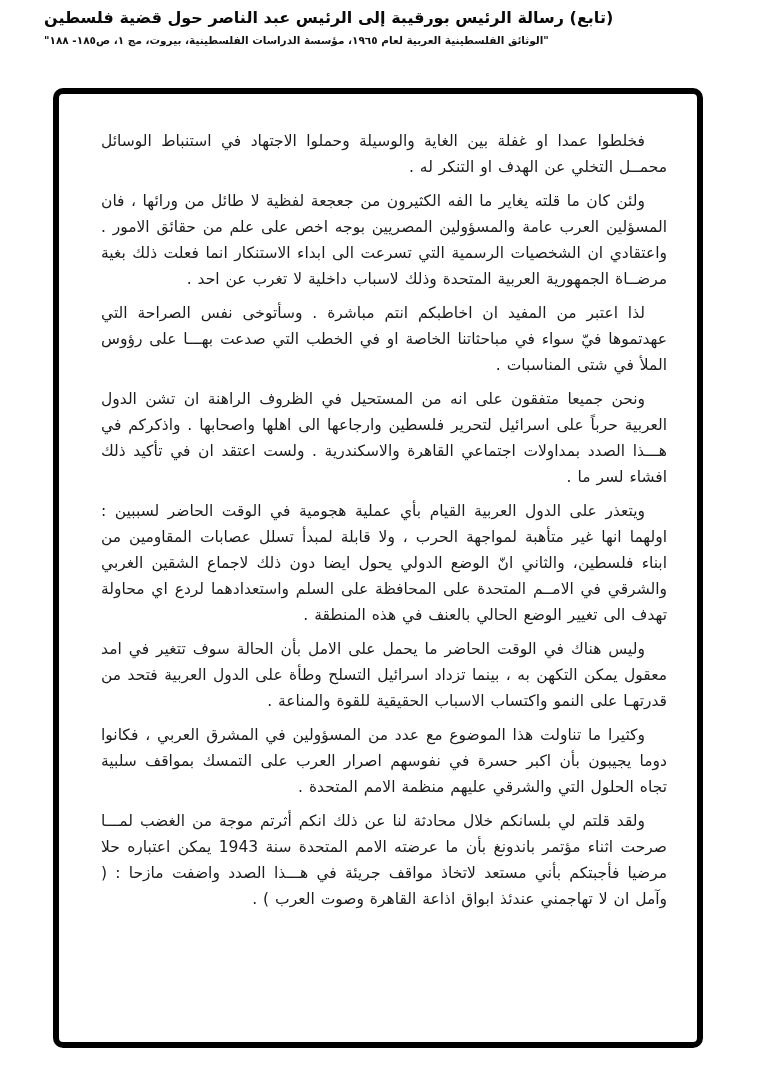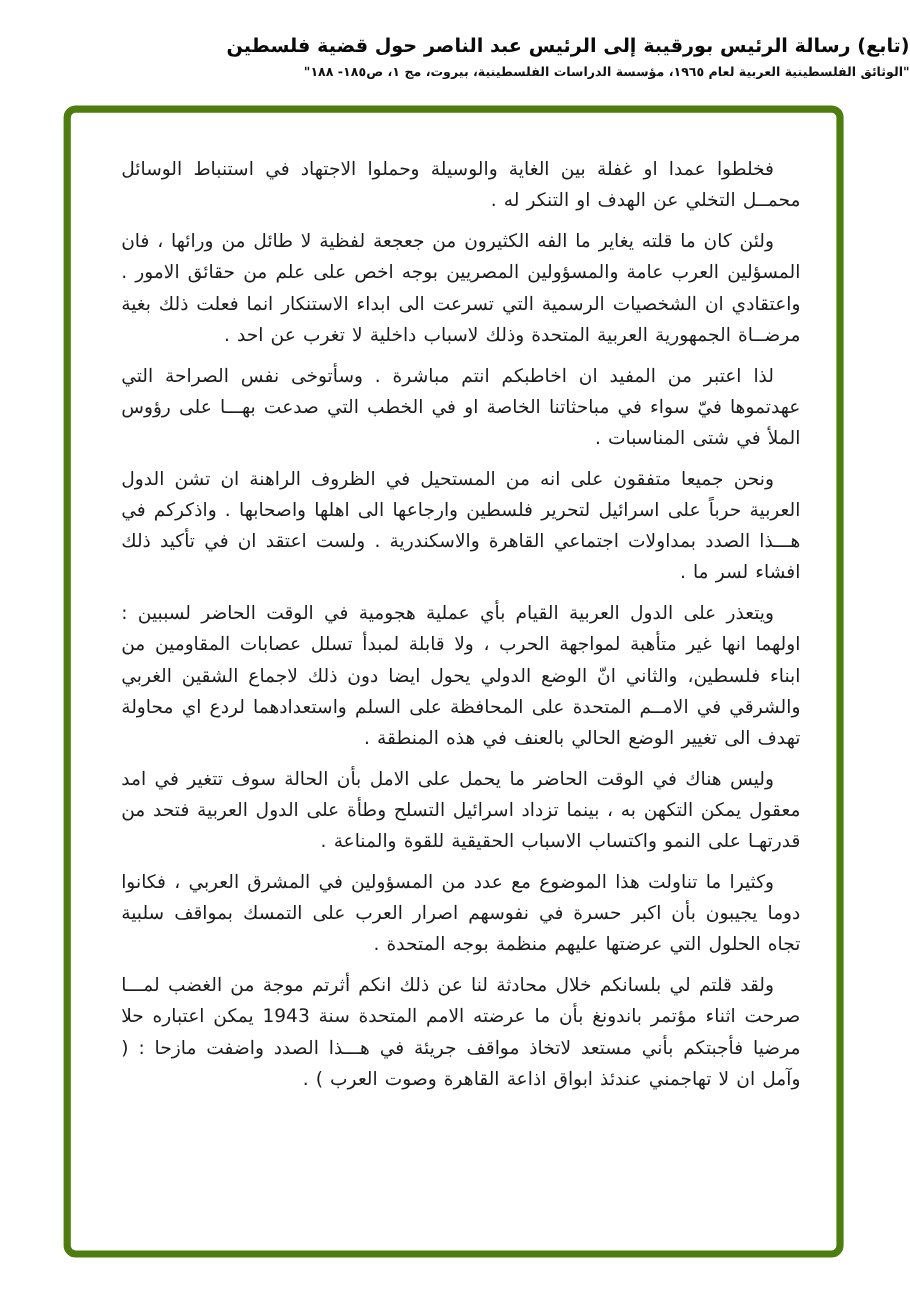--- a/index.html
+++ b/index.html
@@ -10,22 +10,22 @@
   .page {
     position: relative;
     width: 758px;
     height: 1078px;
     background: #ffffff;
     font-family: "DejaVu Sans", sans-serif;
     overflow: hidden;
   }
   .header {
     direction: rtl;
-    text-align: right;
-    padding-top: 28px;
+    text-align: left;
+    padding-top: 8px;
     margin-left: 44px;
   }
   .doc-title {
     font-size: 16px;
     font-weight: bold;
     color: #0a0a0a;
     letter-spacing: 0.2px;
   }
   .doc-source {
     margin-top: 7px;
@@ -33,21 +33,21 @@
     font-weight: bold;
     color: #111111;
   }
   .frame {
     position: absolute;
     left: 53px;
     top: 88px;
     width: 650px;
     height: 960px;
     box-sizing: border-box;
-    border: 6px solid #4d7c0f;
+    border: 6px solid #000000;
     border-radius: 10px;
     background: #ffffff;
   }
   .letter {
     direction: rtl;
     text-align: justify;
     padding: 34px 30px 0 42px;
     font-size: 15.5px;
     line-height: 26px;
     color: #1c1c1c;
@@ -69,18 +69,18 @@
   </div>
 
   <div class="frame">
     <div class="letter">
       <p>فخلطوا عمدا او غفلة بين الغاية والوسيلة وحملوا الاجتهاد في استنباط الوسائل محمــل التخلي عن الهدف او التنكر له .</p>
       <p>ولئن كان ما قلته يغاير ما الفه الكثيرون من جعجعة لفظية لا طائل من ورائها ، فان المسؤلين العرب عامة والمسؤولين المصريين بوجه اخص على علم من حقائق الامور . واعتقادي ان الشخصيات الرسمية التي تسرعت الى ابداء الاستنكار انما فعلت ذلك بغية مرضــاة الجمهورية العربية المتحدة وذلك لاسباب داخلية لا تغرب عن احد .</p>
       <p>لذا اعتبر من المفيد ان اخاطبكم انتم مباشرة . وسأتوخى نفس الصراحة التي عهدتموها فيّ سواء في مباحثاتنا الخاصة او في الخطب التي صدعت بهـــا على رؤوس الملأ في شتى المناسبات .</p>
       <p>ونحن جميعا متفقون على انه من المستحيل في الظروف الراهنة ان تشن الدول العربية حرباً على اسرائيل لتحرير فلسطين وارجاعها الى اهلها واصحابها . واذكركم في هـــذا الصدد بمداولات اجتماعي القاهرة والاسكندرية . ولست اعتقد ان في تأكيد ذلك افشاء لسر ما .</p>
       <p>ويتعذر على الدول العربية القيام بأي عملية هجومية في الوقت الحاضر لسببين : اولهما انها غير متأهبة لمواجهة الحرب ، ولا قابلة لمبدأ تسلل عصابات المقاومين من ابناء فلسطين، والثاني انّ الوضع الدولي يحول ايضا دون ذلك لاجماع الشقين الغربي والشرقي في الامــم المتحدة على المحافظة على السلم واستعدادهما لردع اي محاولة تهدف الى تغيير الوضع الحالي بالعنف في هذه المنطقة .</p>
       <p>وليس هناك في الوقت الحاضر ما يحمل على الامل بأن الحالة سوف تتغير في امد معقول يمكن التكهن به ، بينما تزداد اسرائيل التسلح وطأة على الدول العربية فتحد من قدرتهـا على النمو واكتساب الاسباب الحقيقية للقوة والمناعة .</p>
-      <p>وكثيرا ما تناولت هذا الموضوع مع عدد من المسؤولين في المشرق العربي ، فكانوا دوما يجيبون بأن اكبر حسرة في نفوسهم اصرار العرب على التمسك بمواقف سلبية تجاه الحلول التي عرضتها عليهم منظمة بوجه المتحدة .</p>
+      <p>وكثيرا ما تناولت هذا الموضوع مع عدد من المسؤولين في المشرق العربي ، فكانوا دوما يجيبون بأن اكبر حسرة في نفوسهم اصرار العرب على التمسك بمواقف سلبية تجاه الحلول التي والشرقي عليهم منظمة الامم المتحدة .</p>
       <p>ولقد قلتم لي بلسانكم خلال محادثة لنا عن ذلك انكم أثرتم موجة من الغضب لمـــا صرحت اثناء مؤتمر باندونغ بأن ما عرضته الامم المتحدة سنة 1943 يمكن اعتباره حلا مرضيا فأجبتكم بأني مستعد لاتخاذ مواقف جريئة في هـــذا الصدد واضفت مازحا : ( وآمل ان لا تهاجمني عندئذ ابواق اذاعة القاهرة وصوت العرب ) .</p>
     </div>
   </div>
 
 </div>
 
 </body></html>

